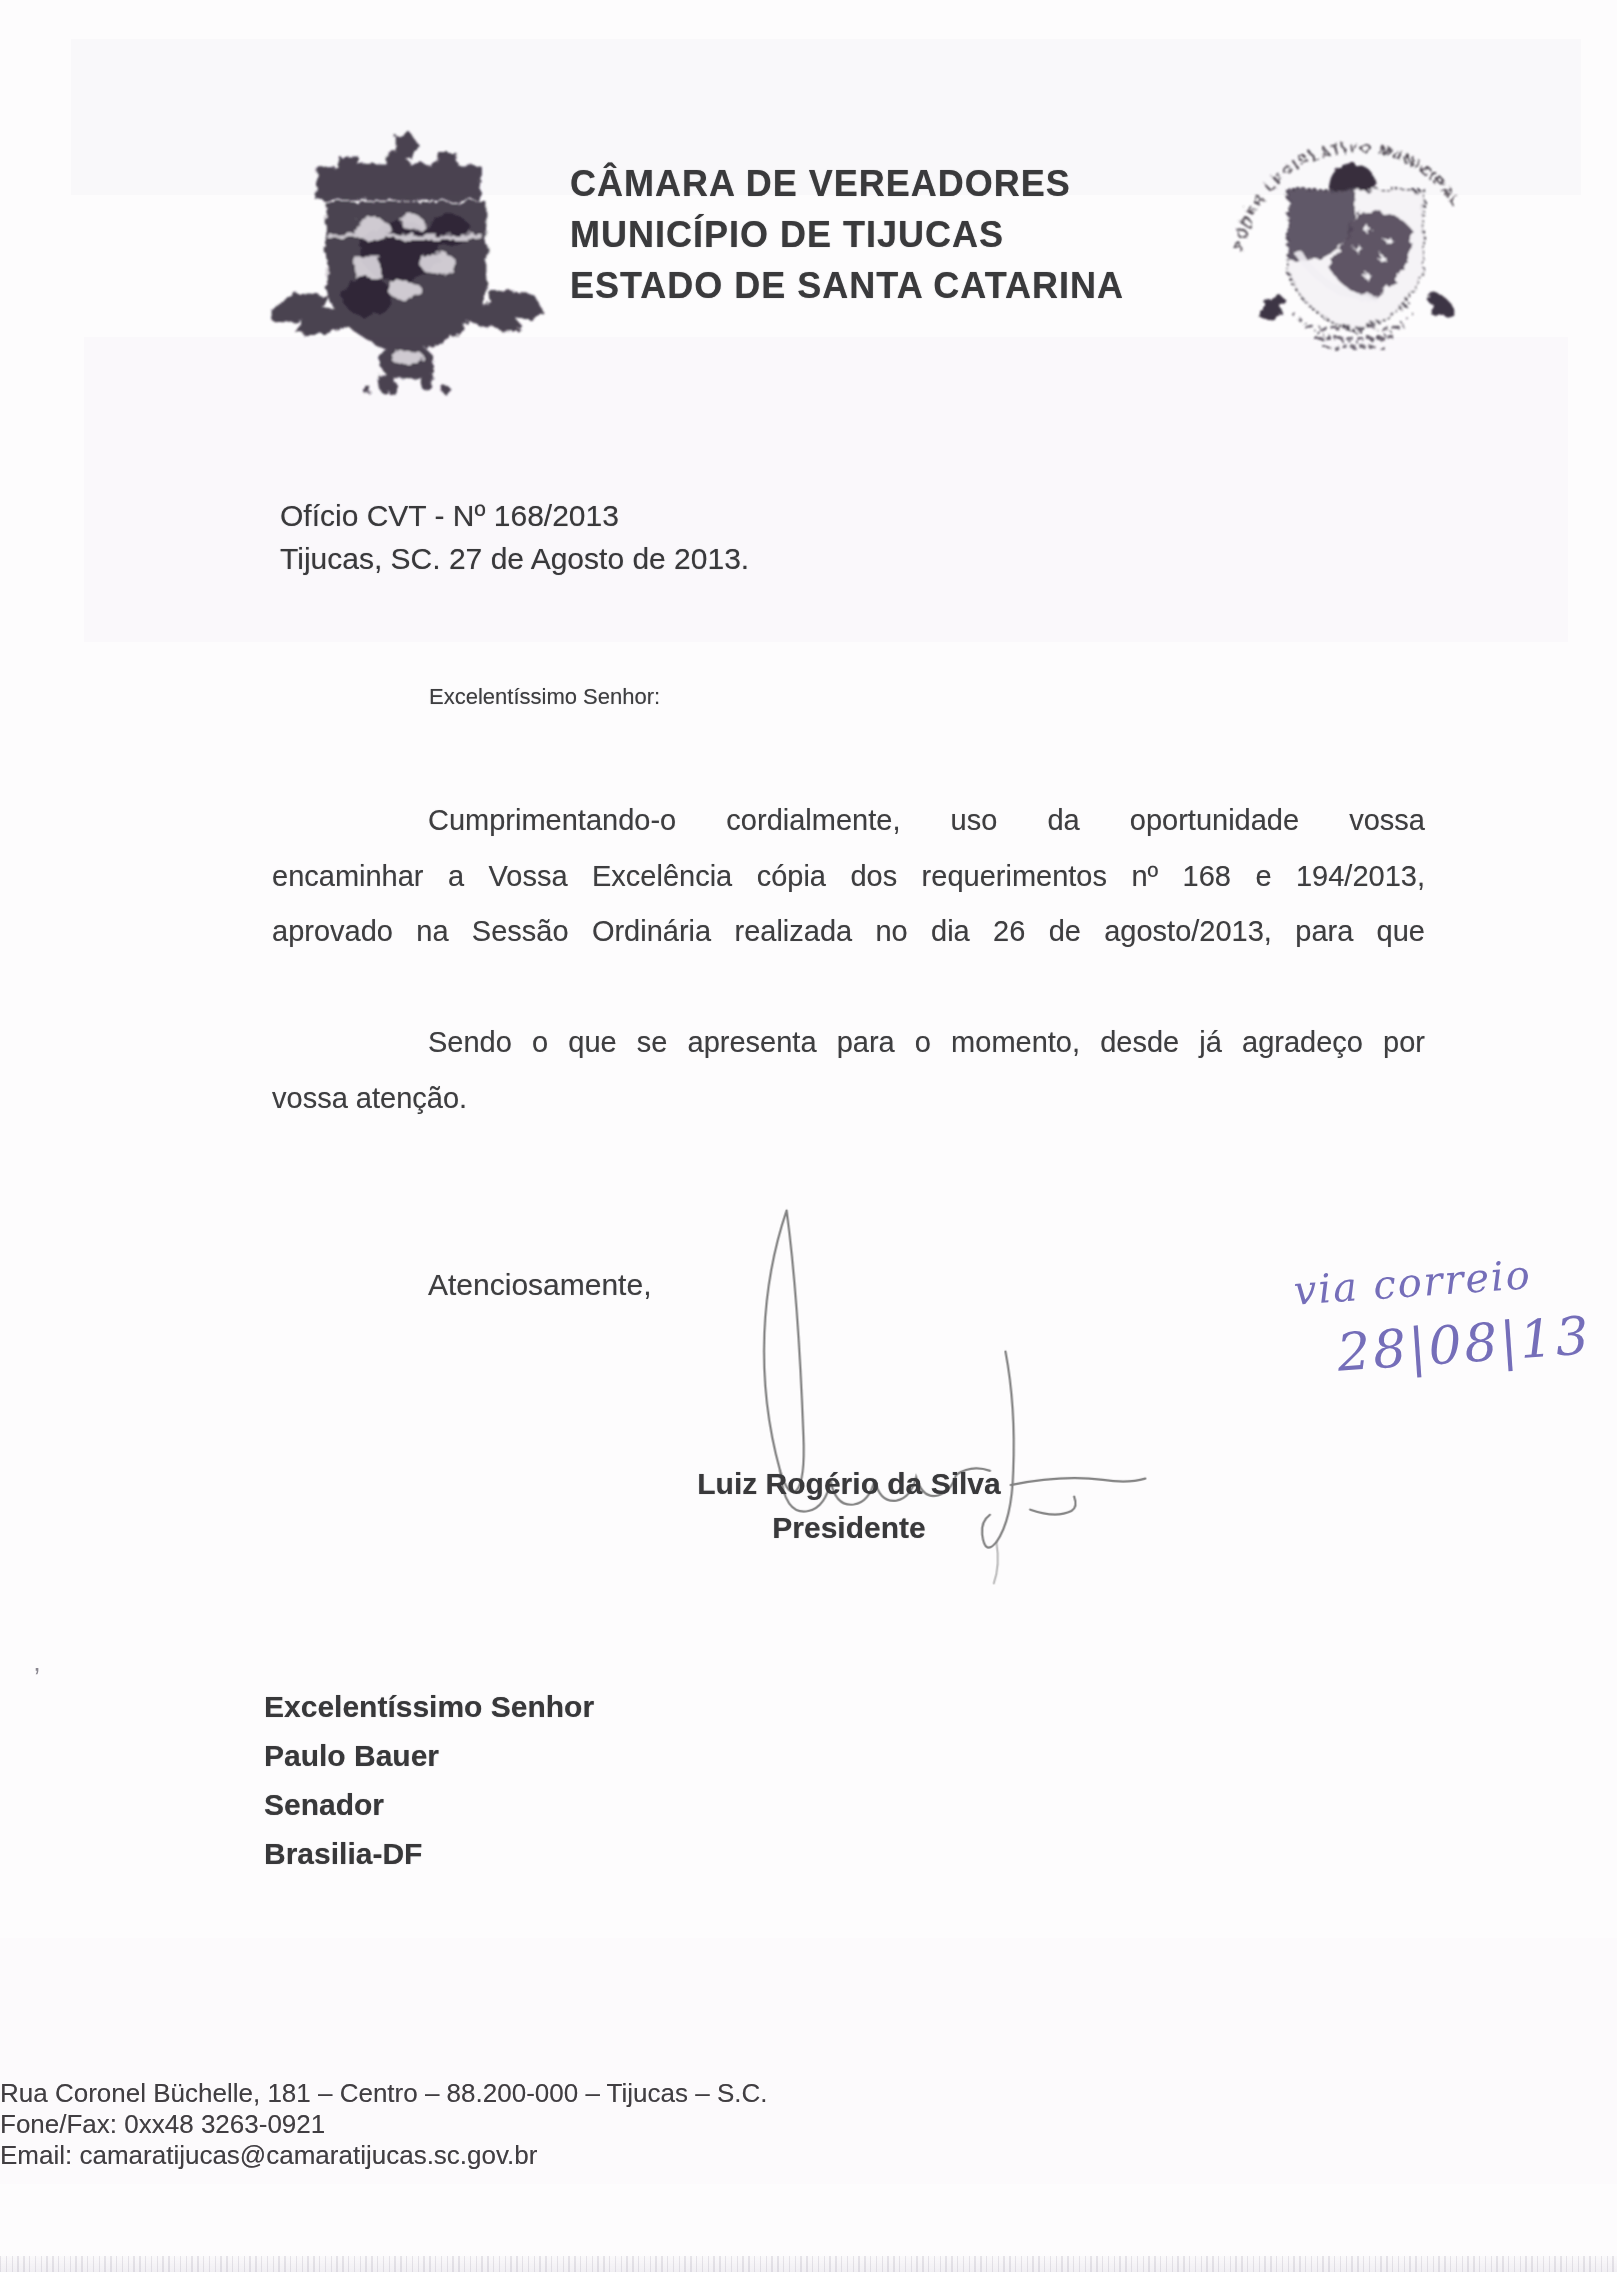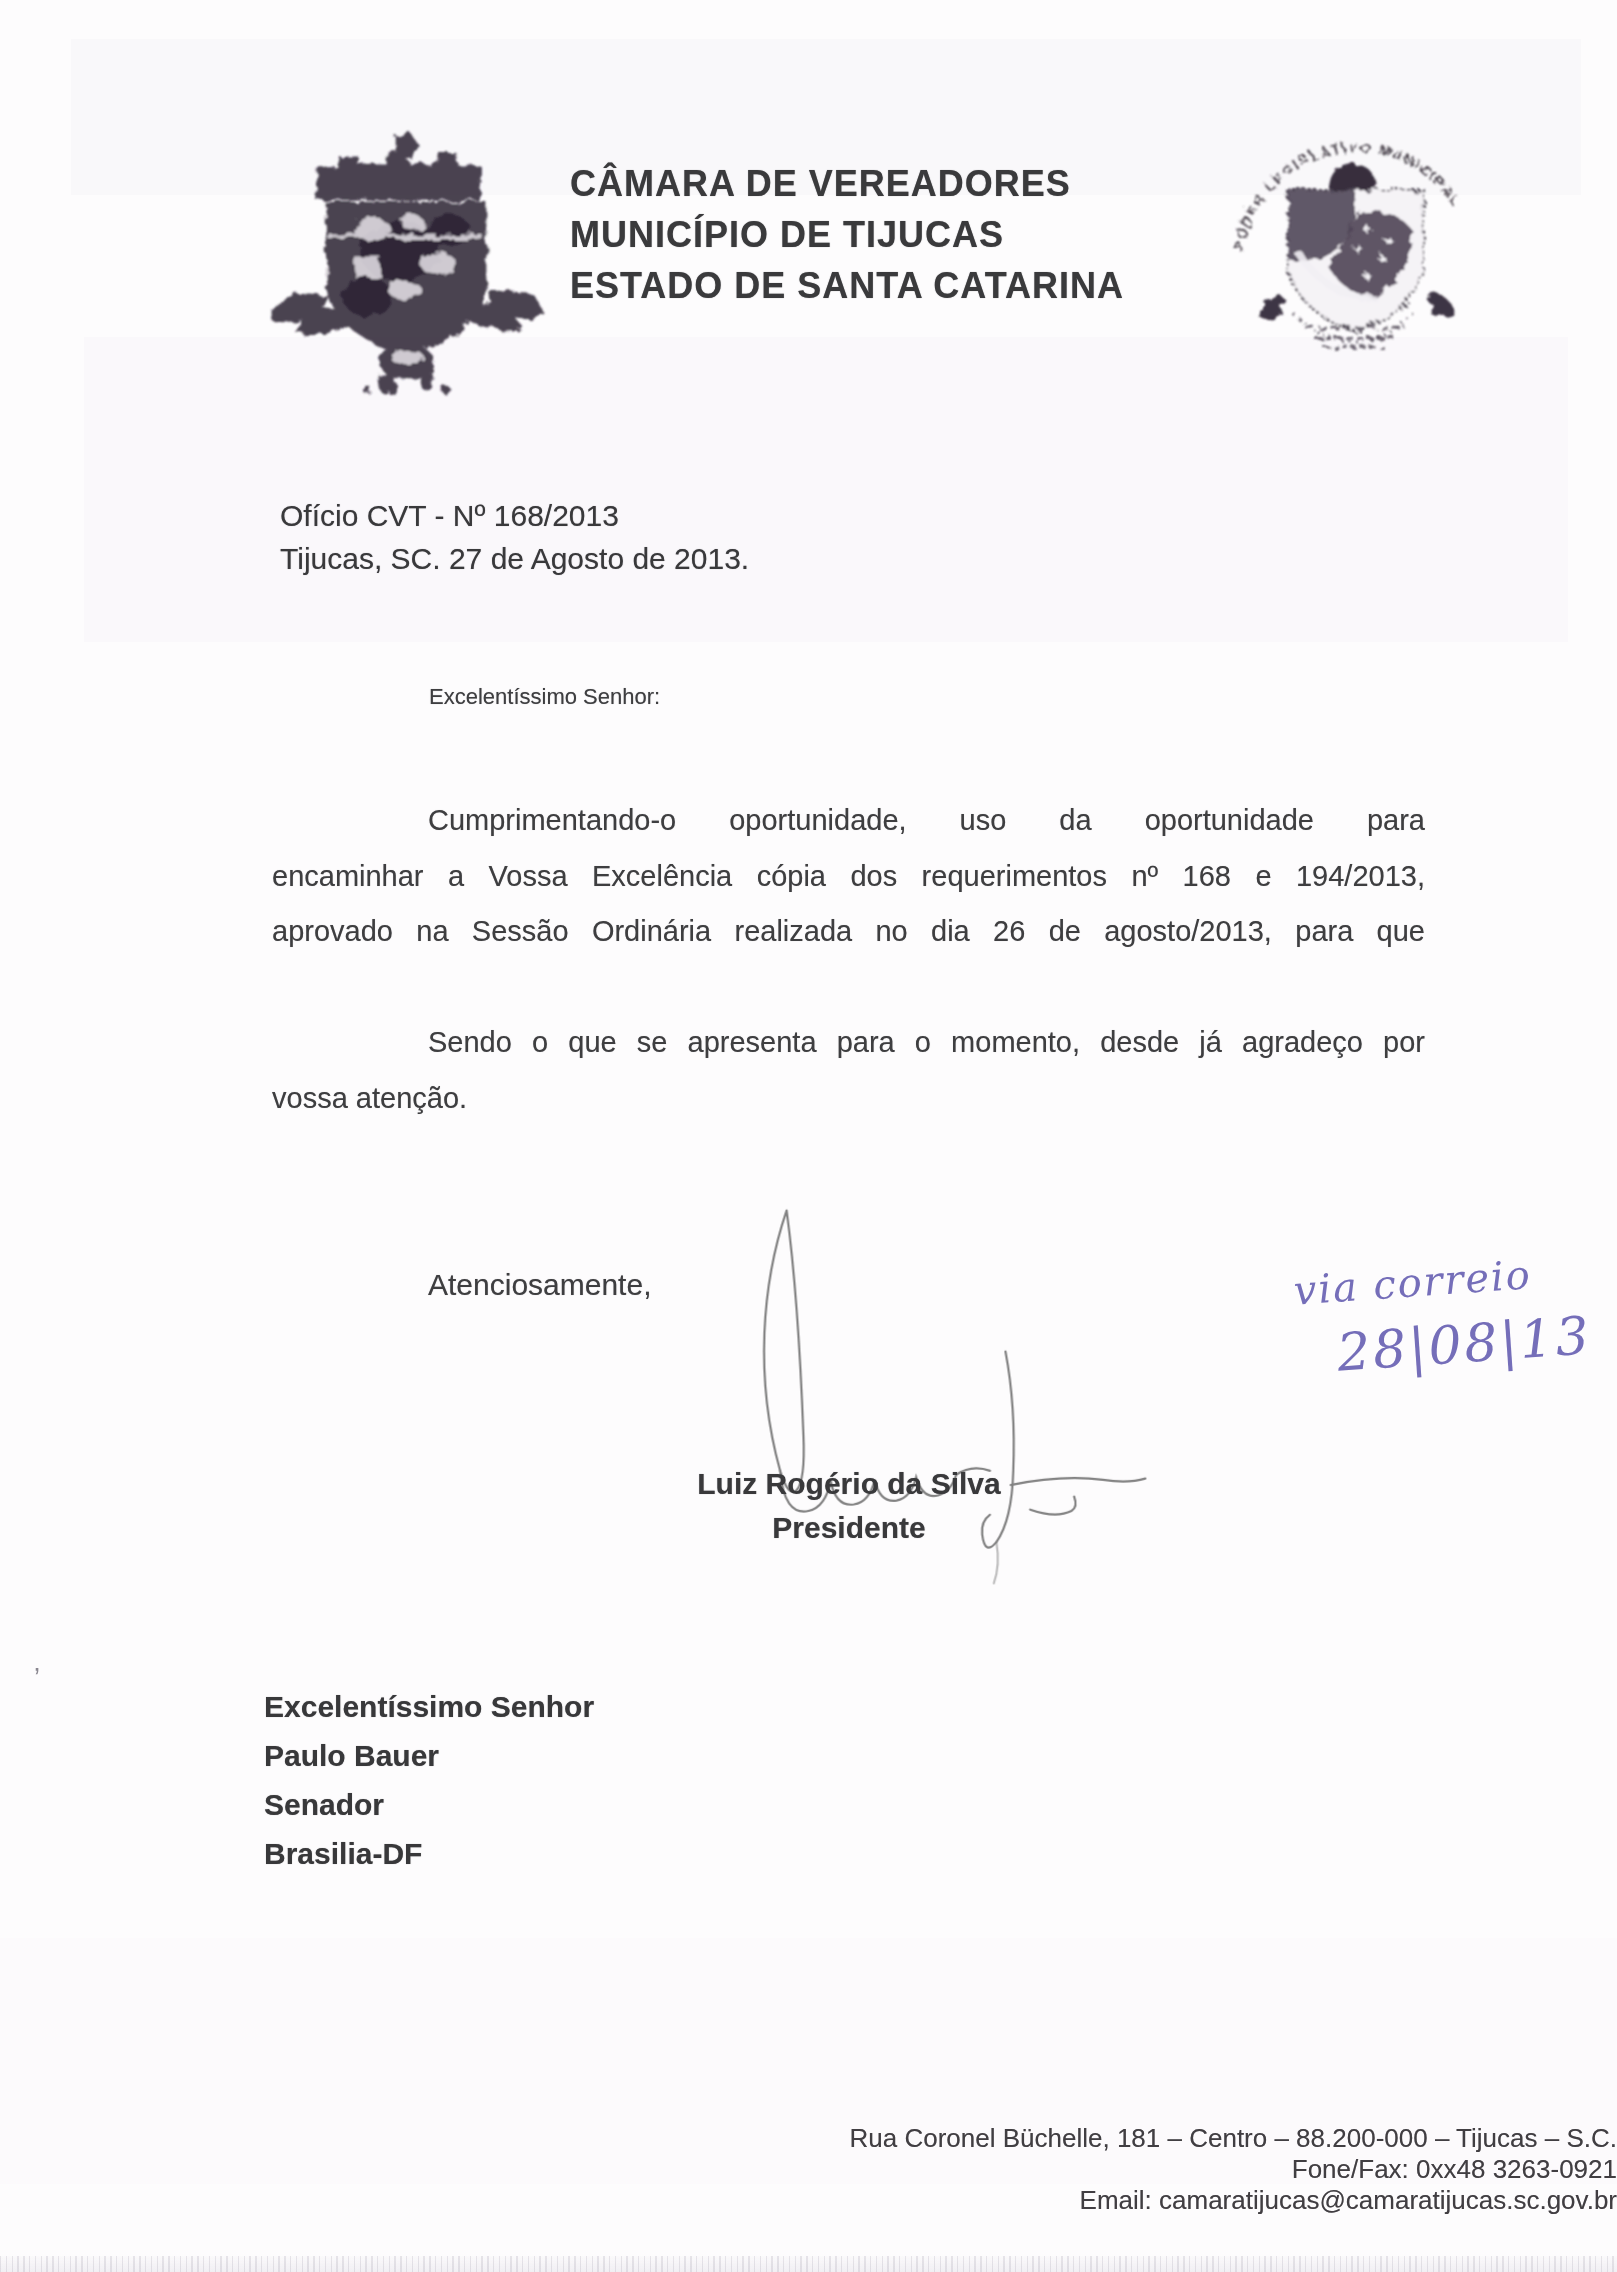--- a/index.html
+++ b/index.html
@@ -45,21 +45,21 @@
   .sig-name{font-weight:bold;font-size:30px;line-height:44px;color:#39393b;text-shadow:0 0 0.9px rgba(60,60,65,.5);white-space:nowrap;}
   
   .hand-note{position:absolute;left:1296px;top:1257px;width:305px;transform:rotate(-4deg);
     font-family:"DejaVu Serif","Liberation Serif",serif;font-style:italic;color:#6a63b4;}
   .hand-1{font-size:40px;letter-spacing:1.9px;opacity:.92;white-space:nowrap;}
   .hand-2{font-size:52px;letter-spacing:2.6px;margin-top:11.7px;margin-left:39px;opacity:.92;white-space:nowrap;}
   
   .recipient-block{position:absolute;left:264px;top:1682px;}
   .recipient-line{font-weight:bold;font-size:30px;line-height:49px;color:#38383a;text-shadow:0 0 0.9px rgba(60,60,65,.5);white-space:nowrap;}
   
-  .footer-block{position:absolute;left:0;top:2078px;width:1617px;text-align:right;margin-top:45px;}
+  .footer-block{position:absolute;left:0;top:2078px;width:1617px;text-align:left;}
   .footer-line{font-size:26px;line-height:31px;color:#413e42;text-shadow:0 0 0.6px rgba(70,70,75,.45);white-space:nowrap;}
   .artifact-tick{position:absolute;left:34px;top:1663px;font-size:27px;color:#8a8790;}
   svg{position:absolute;overflow:visible;}
 </style>
 </head>
 <body>
 
 <div class="page">
 
   <div class="scan-patch patch-a"></div>
@@ -142,21 +142,21 @@
     </g>
   </svg>
 
   <div class="ref-block">
     <div class="ref-line">Ofício CVT - Nº 168/2013</div>
     <div class="ref-line">Tijucas, SC. 27 de Agosto de 2013.</div>
   </div>
 
   <div class="txt salutation soft">Excelentíssimo Senhor:</div>
 
-  <div class="body-line just ind" style="top:804px;">Cumprimentando-o oportunidade,  uso da oportunidade para</div>
+  <div class="body-line just ind" style="top:804px;">Cumprimentando-o cordialmente,  uso da oportunidade vossa</div>
   <div class="body-line just" style="top:860px;">encaminhar a Vossa Excelência cópia dos requerimentos nº 168 e 194/2013,</div>
   <div class="body-line just" style="top:915px;">aprovado na Sessão Ordinária realizada no dia 26 de agosto/2013, para que</div>
   <div class="body-line just ind" style="top:1026px;">Sendo o que se apresenta para o momento, desde já agradeço por</div>
   <div class="body-line" style="top:1082px;">vossa atenção.</div>
 
   <div class="txt closing soft">Atenciosamente,</div>
 
   <svg style="left:648px;top:1192px;" width="531" height="402" viewBox="0 0 820 620">
     <g fill="none" stroke="#6b6b6b" stroke-width="3.4" stroke-linecap="round" opacity="0.85">
       <path d="M214 28 C176 140, 164 286, 204 430 C220 486, 244 472, 240 376 C236 268, 228 132, 214 28"></path>

